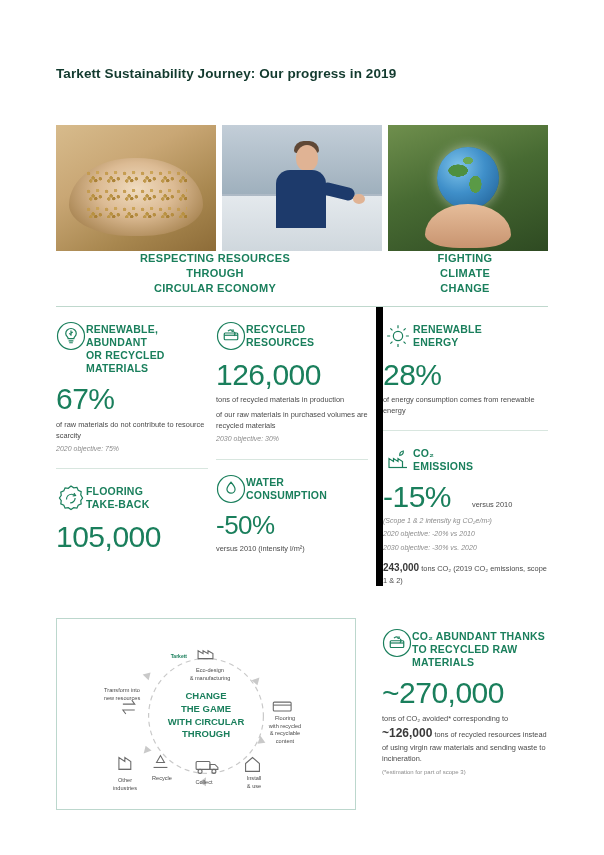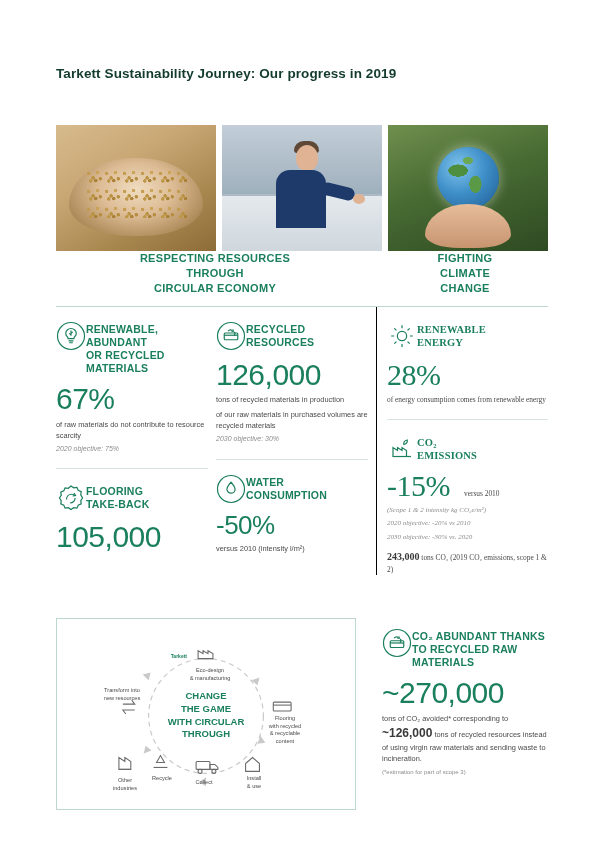--- a/index.html
+++ b/index.html
@@ -88,21 +88,21 @@
   .sec-head {
     color:#1a7f5c; font-weight:bold; font-size:11px; line-height:1.35;
     letter-spacing:.3px;
   }
   .rule { height:1px; background:#bfd8cd; margin-top:10px; }
 
   
   .cols { display:flex; margin-top: 0; }
   .col-left { width: 160px; padding-right: 8px; }
   .col-mid  { width: 160px; padding-right: 8px; }
-  .col-right{ flex:1; padding-left: 10px; border-left:1px solid #000000;font-family:Liberation Serif, serif; }
+  .col-right{ flex:1; border-left:7px solid #000000; }
 
   .block { margin-top: 14px; }
   .blk-head { display:flex; align-items:flex-start; }
   .blk-title {
     color:#1a7f5c; font-weight:bold; font-size:10.5px; line-height:1.25;
     letter-spacing:.2px; padding-top:2px;
   }
   .icon { flex:0 0 auto; width:30px; height:30px; color:#1a7f5c; }
   .icon svg { width:100%; height:100%; display:block; }
 
@@ -111,21 +111,21 @@
     margin-top:8px; letter-spacing:-.5px;
   }
   .bignum.sm { font-size:26px; }
   .desc { font-size:7.4px; line-height:1.5; color:#4a4a4a; margin-top:4px; }
   .obj { font-size:7px; line-height:1.5; color:#8c8c8c; font-style:italic; margin-top:3px; }
   .sub-line { font-size:7.4px; color:#4a4a4a; }
   .inline-strong { font-weight:bold; color:#3a3a3a; }
 
   .hr-thin { height:1px; background:#d8e6df; margin:14px 0 0 0; }
 
-  .pair { display:flex; align-items:baseline; gap:14px; }
+  .pair { display:flex; align-items:baseline; gap:21px; }
   .pair .bignum { margin-top:6px; }
   .pair .sub-line { padding-bottom:2px; }
 
   
   .diagram {
     position:absolute; left:56px; top:618px; width:300px; height:192px;
     border:1px solid #bcd7cd; background:#fff;
   }
   .diagram svg { position:absolute; inset:0; width:100%; height:100%; }
   .dg-center {

